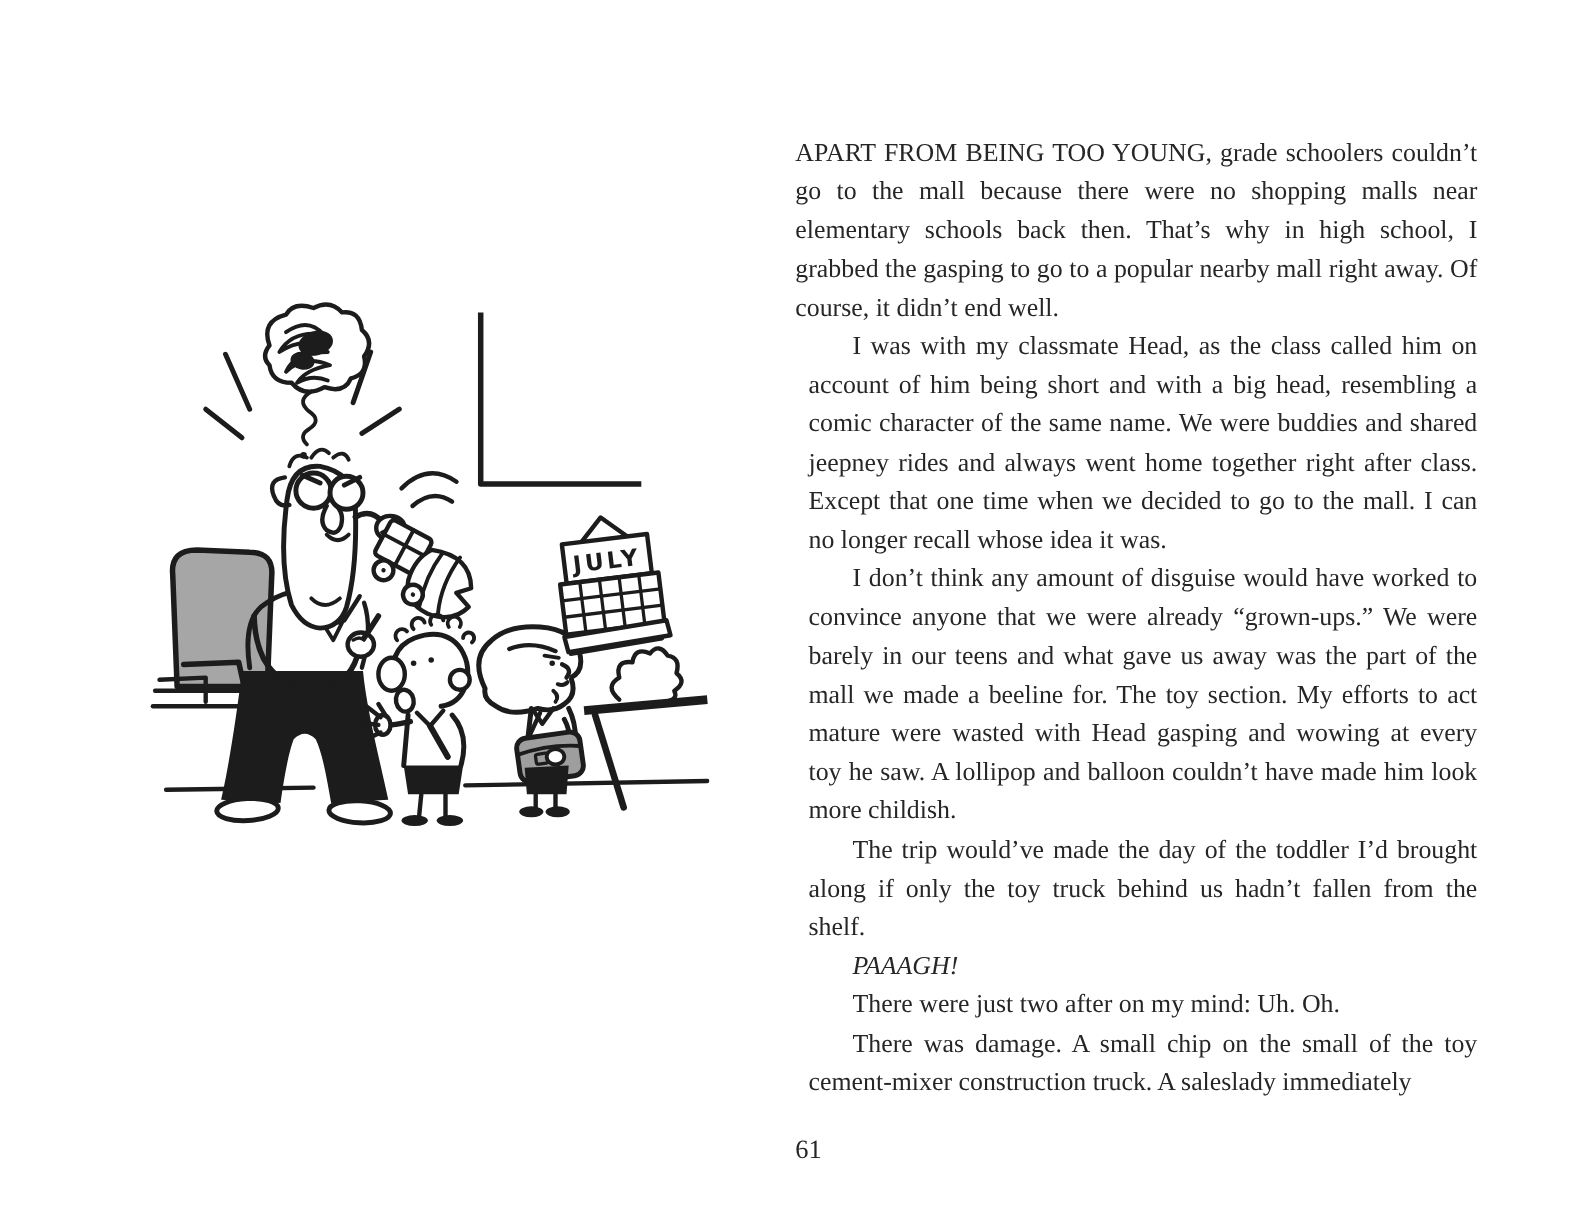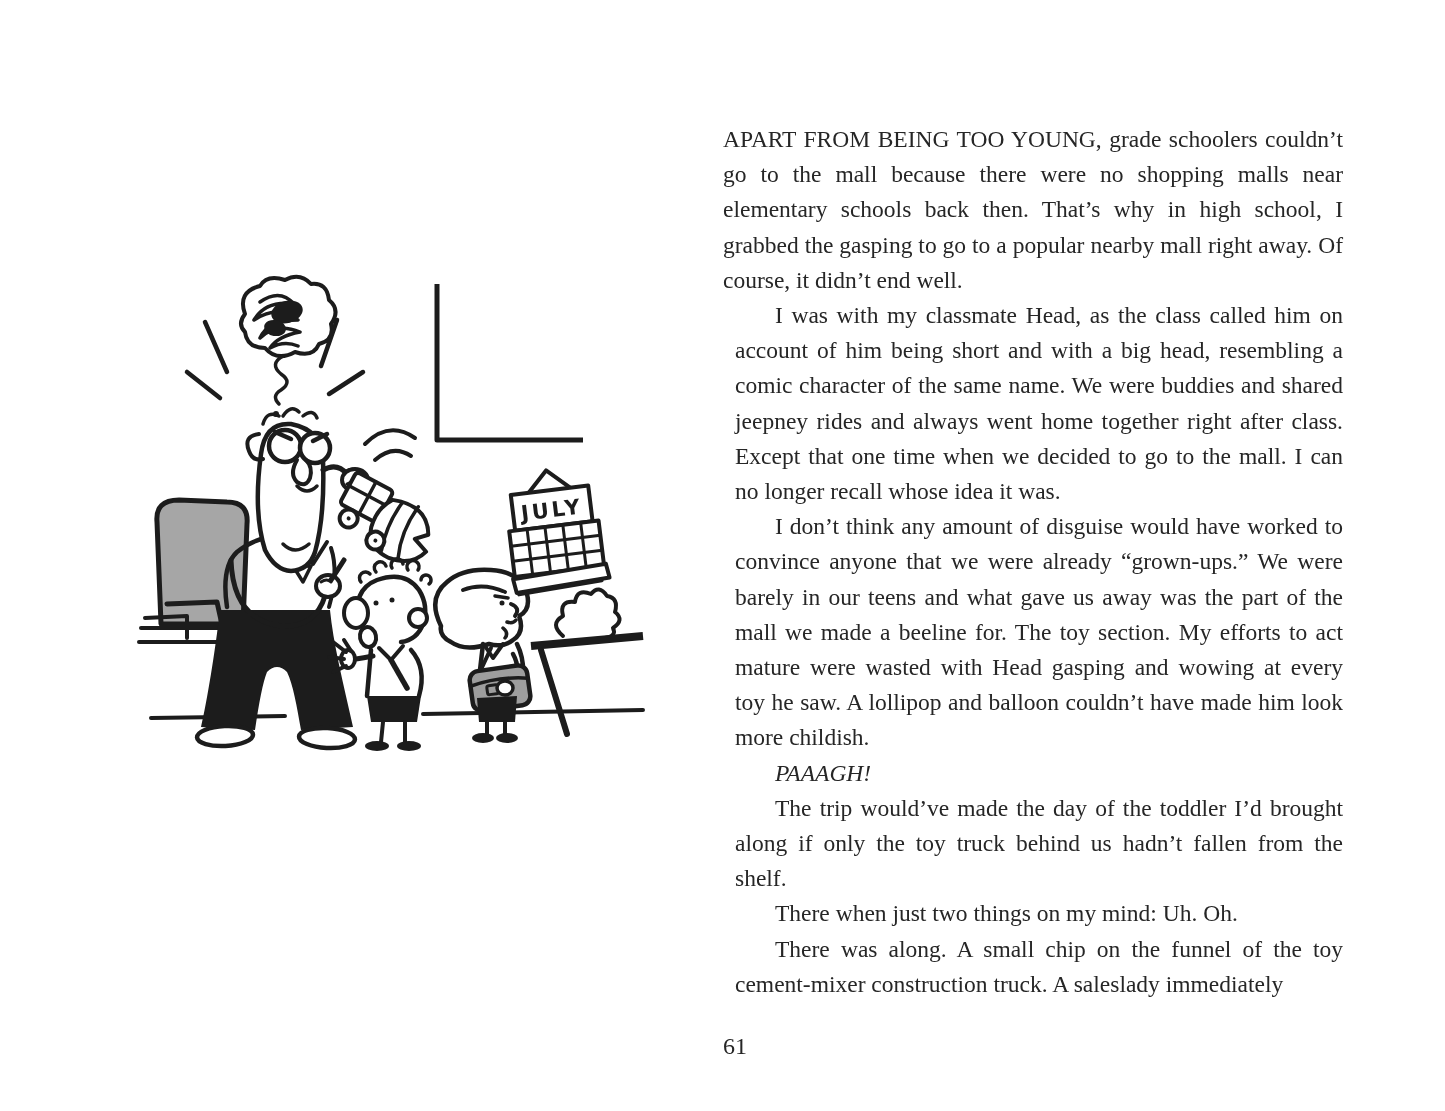--- a/index.html
+++ b/index.html
@@ -237,21 +237,21 @@
         </g>
 
       </g>
     </svg>
   </div>
 
   <div class="text-column">
     <p>APART FROM BEING TOO YOUNG, grade schoolers couldn’t go to the mall because there were no shopping malls near elementary schools back then. That’s why in high school, I grabbed the gasping to go to a popular nearby mall right away. Of course, it didn’t end well.</p>
     <p class="ind">I was with my classmate Head, as the class called him on account of him being short and with a big head, resembling a comic character of the same name. We were buddies and shared jeepney rides and always went home together right after class. Except that one time when we decided to go to the mall. I can no longer recall whose idea it was.</p>
     <p class="ind">I don’t think any amount of disguise would have worked to convince anyone that we were already “grown-ups.” We were barely in our teens and what gave us away was the part of the mall we made a beeline for. The toy section. My efforts to act mature were wasted with Head gasping and wowing at every toy he saw. A lollipop and balloon couldn’t have made him look more childish.</p>
+    <p class="ind">The trip would’ve made the day of the toddler I’d brought along if only the toy truck behind us hadn’t fallen from the shelf.</p>
     <p class="ind it">PAAAGH!</p>
-    <p class="ind">The trip would’ve made the day of the toddler I’d brought along if only the toy truck behind us hadn’t fallen from the shelf.</p>
-    <p class="ind">There when just two things on my mind: Uh. Oh.</p>
-    <p class="ind">There was along. A small chip on the funnel of the toy cement-mixer construction truck. A saleslady immediately</p>
+    <p class="ind">There were just two after on my mind: Uh. Oh.</p>
+    <p class="ind">There was damage. A small chip on the small of the toy cement-mixer construction truck. A saleslady immediately</p>
   </div>
 
   <div class="page-number">61</div>
 
 </div>
 
 </body></html>

